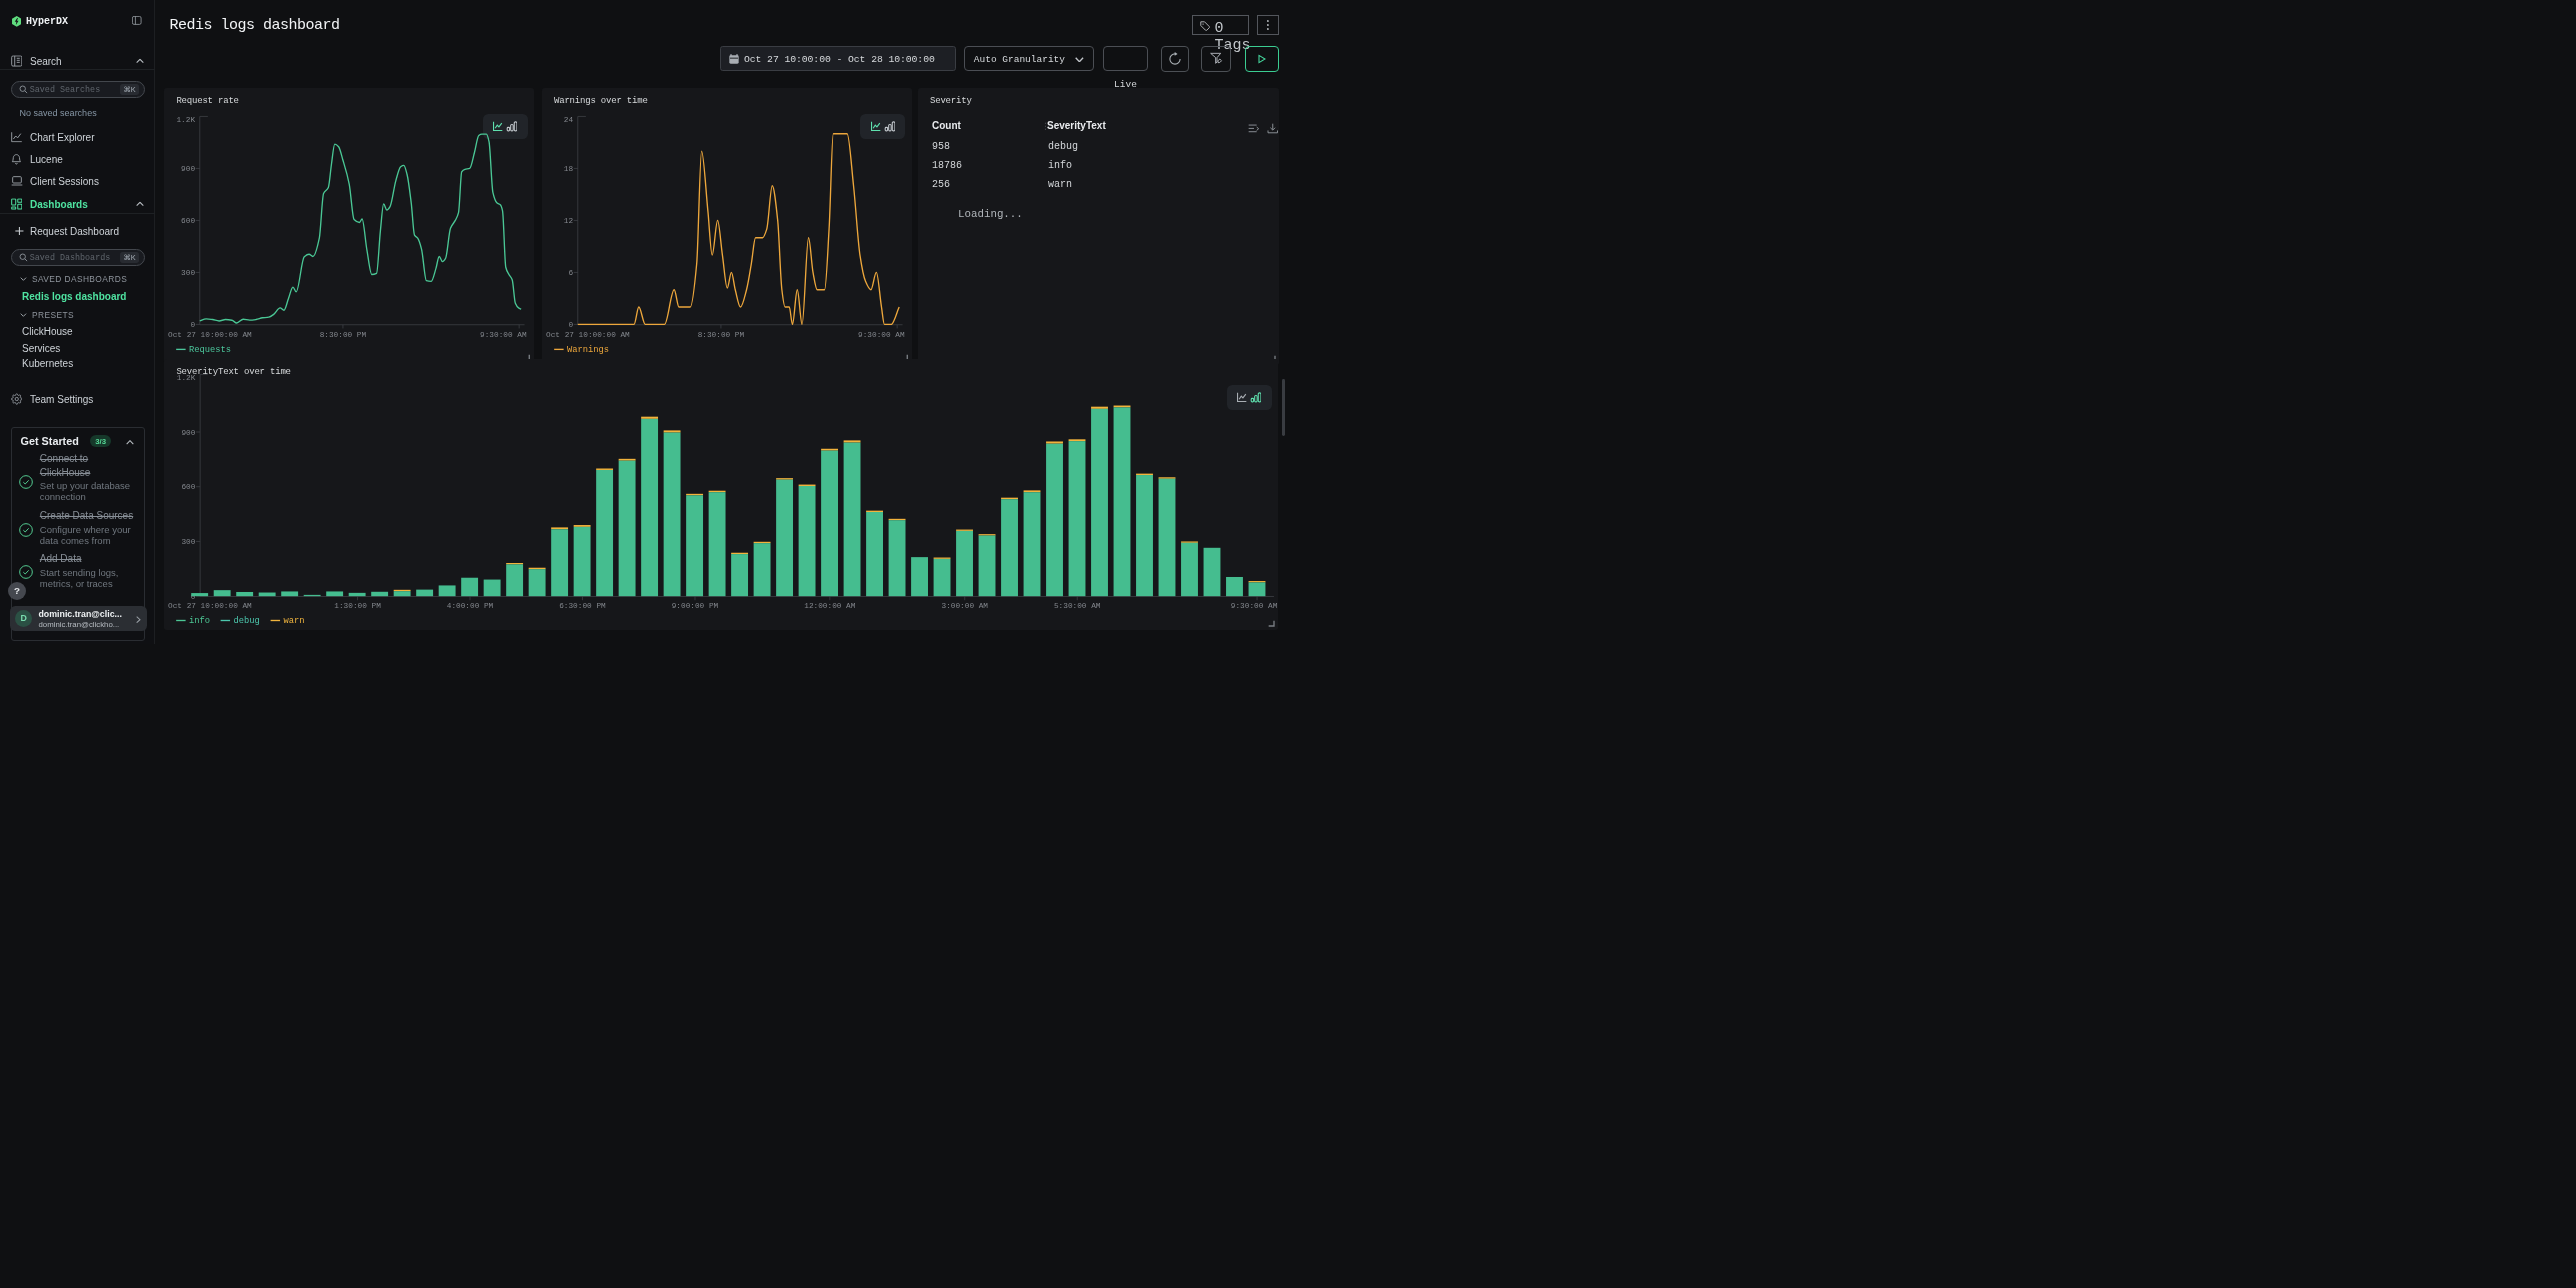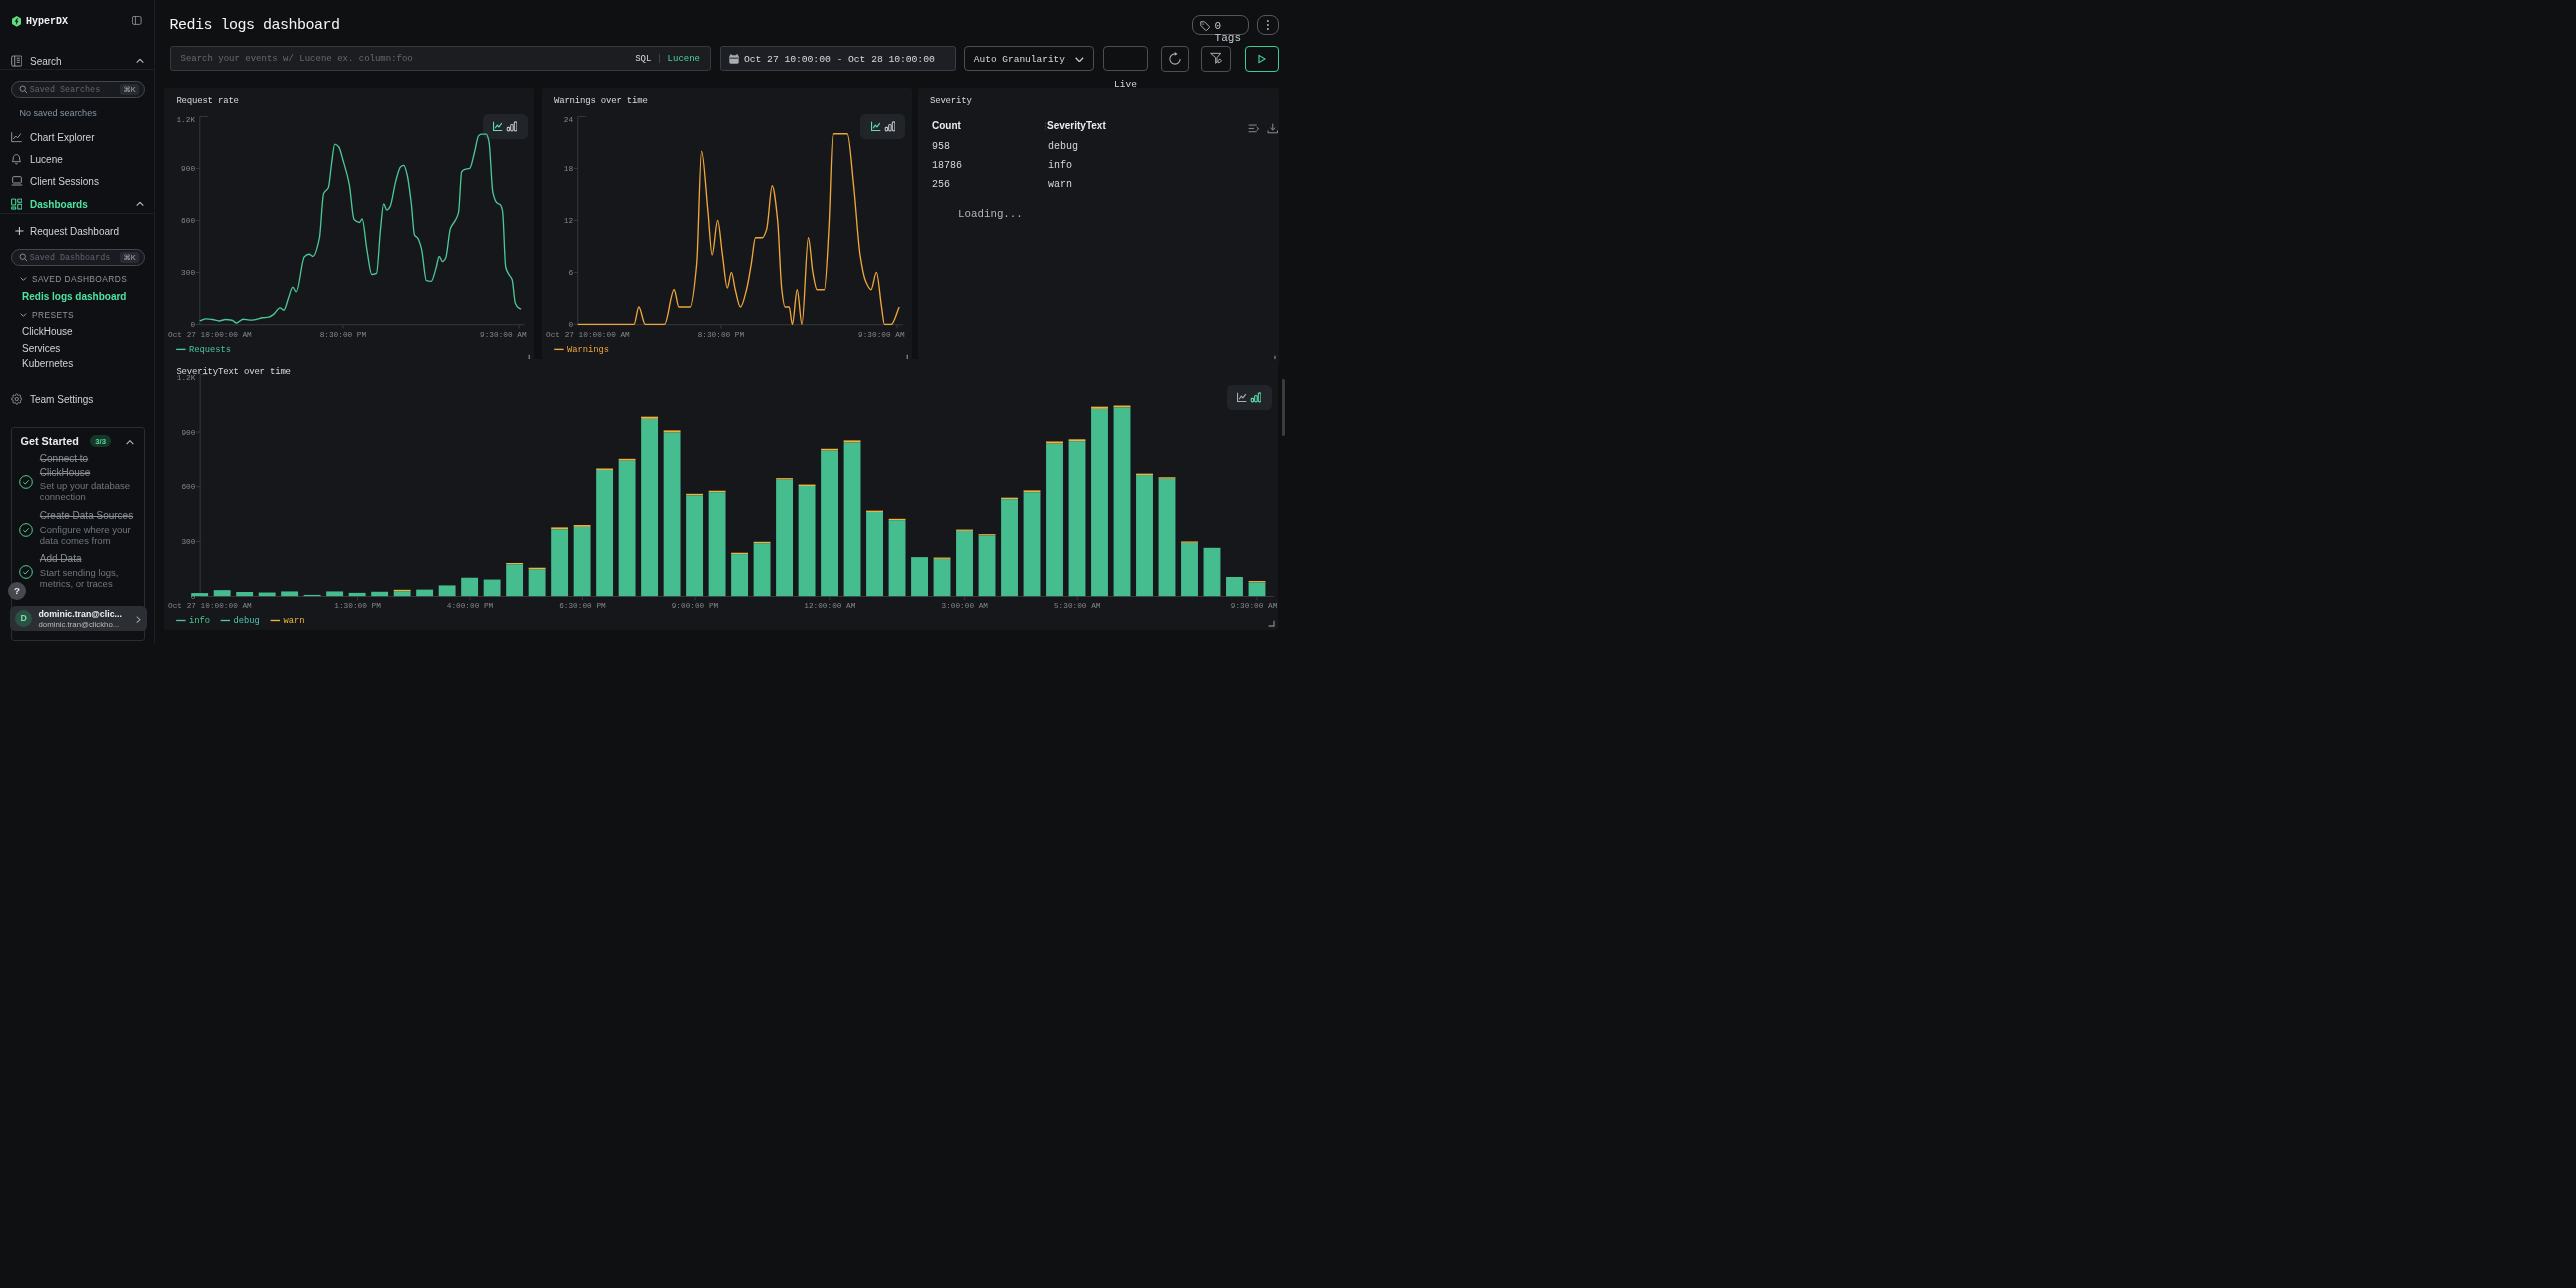--- a/index.html
+++ b/index.html
@@ -44,22 +44,22 @@
   border-radius:5.4px; }
 #user .av { position:absolute; left:5.4px; top:3.7px; width:17.6px; height:17.6px; border-radius:50%;
   background:#2b5044; color:#79dcae; font-size:8.8px; font-weight:bold; text-align:center; line-height:17.6px; }
 #user .nm { position:absolute; left:29px; top:3.4px; font-size:8.8px; font-weight:bold; color:#eef1f3; }
 #user .em { position:absolute; left:29px; top:13.5px; font-size:7.8px; color:#b6bbc1; }
 
 
 #main { position:absolute; left:156px; top:0; width:1132px; height:644px; background:#0f1012; }
 h1 { position:absolute; left:13.5px; top:17px; font-family:"Liberation Mono",monospace;
   font-weight:500; font-size:15px; color:#f2f4f6; letter-spacing:-0.5px; }
-.btn { position:absolute; border:0.7px solid #53565c; border-radius:8px;
-  font-family:"Liberation Mono",monospace; color:#c3c7cb; font-size:11px; }
+.btn { position:absolute; border:0.7px solid #53565c; border-radius:0;
+  font-family:"Liberation Mono",monospace; color:#c3c7cb; font-size:15px; }
 #btn-tags { left:1036px; top:15px; width:57px; height:19.6px; }
 #btn-dots { left:1101px; top:15px; width:21.6px; height:19.6px; }
 #srch { position:absolute; left:13.5px; top:46px; width:541px; height:25px; background:#1b1d21;
   border:0.7px solid #36393e; border-radius:2.7px; }
 #srch .ph { position:absolute; left:10px; top:6.8px; font-family:"Liberation Mono",monospace;
   font-size:9px; color:#65696f; }
 #srch .modes { position:absolute; right:9.5px; top:6.8px; font-family:"Liberation Mono",monospace;
   font-size:9px; color:#4a4e54; }
 #srch .modes .sql { color:#d3d6d9; }
 #srch .modes .luc { color:#4bd39a; }
@@ -269,24 +269,20 @@
     <span style="position:absolute;left:21.6px;top:4px;">0 Tags</span>
   </div>
   <div class="btn" id="btn-dots">
     <svg style="position:absolute;left:50%;top:50%;transform:translate(-50%,-50%);" width="2.7" height="10.8" viewBox="0 0 4 16" fill="#c3c7cb">
       <circle cx="2" cy="2" r="1.5"></circle>
           <circle cx="2" cy="8" r="1.5"></circle>
           <circle cx="2" cy="14" r="1.5"></circle>
     </svg>
   </div>
 
-  <div id="srch">
-    <div class="ph">Search your events w/ Lucene ex. column:foo</div>
-    <div class="modes"><span class="sql">SQL</span> | <span class="luc">Lucene</span></div>
-  </div>
   <div id="dt">
     <svg style="position:absolute;left:8px;top:7.4px;" width="10" height="10" viewBox="0 0 15 15" fill="#a9aeb4">
       <rect x="0.5" y="2" width="14" height="12.5" rx="2"></rect>
       <rect x="2" y="0" width="2" height="3.5" rx="1"></rect>
           <rect x="11" y="0" width="2" height="3.5" rx="1"></rect>
       <rect x="1.5" y="5.5" width="12" height="1.4" fill="#17181c"></rect>
     </svg>
     <div class="tx">Oct 27 10:00:00 - Oct 28 10:00:00</div>
   </div>
   <div id="gran">

